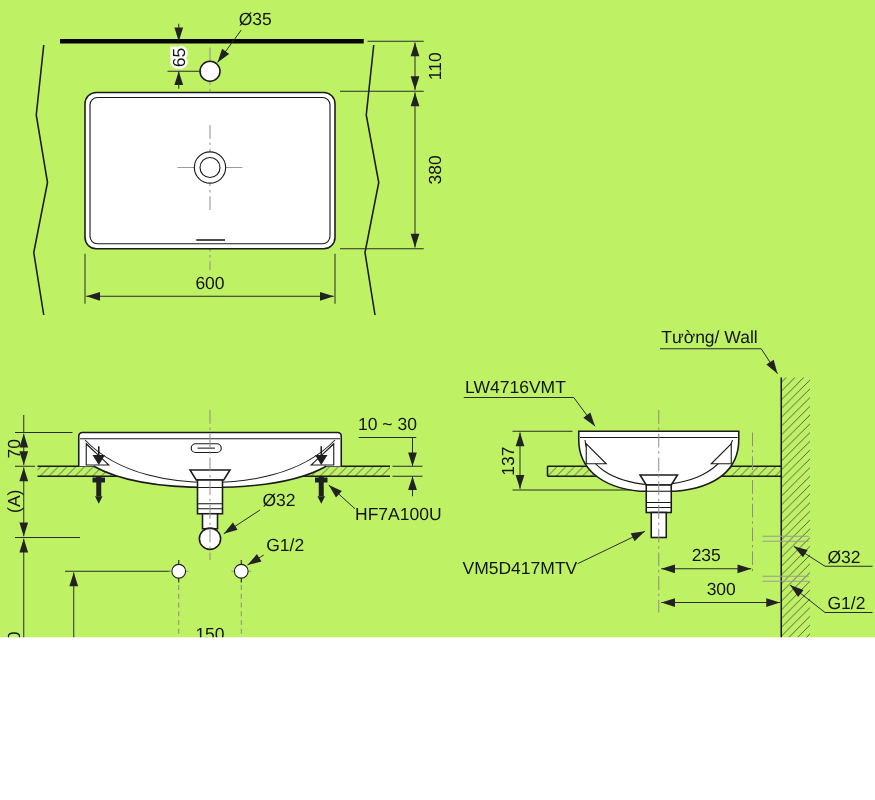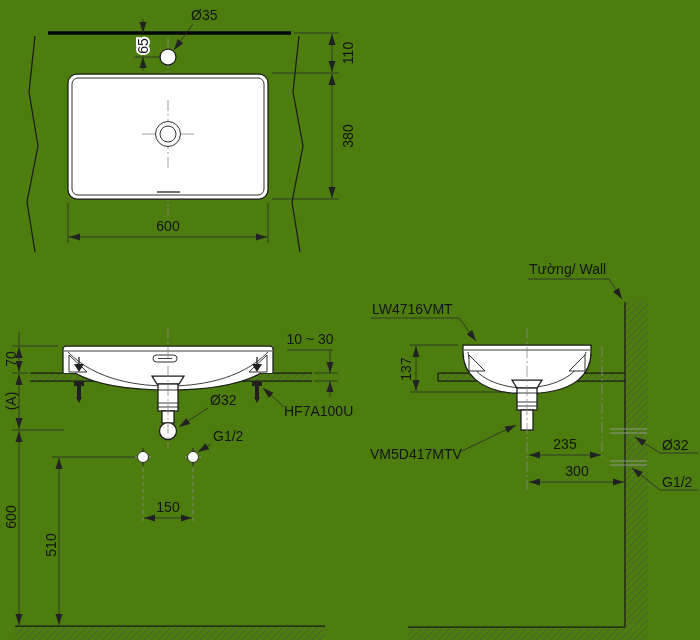--- a/index.html
+++ b/index.html
@@ -1,16 +1,16 @@
 <!DOCTYPE html>
 <html><head>
 <meta charset="utf-8">
 <style>
   html,body{margin:0;padding:0;background:#ffffff;}
-  .stage{width:700px;height:640px;position:relative;background:#4d7c0f;overflow:hidden;}
+  .stage{width:700px;height:510px;position:relative;background:#bef264;overflow:hidden;}
   svg{display:block;}
   text{font-family:"Liberation Sans","DejaVu Sans",sans-serif;font-size:14px;fill:#141414;}
   .ln{stroke:#1b1b1b;stroke-width:1.25;fill:none;}
   .thin{stroke:#1b1b1b;stroke-width:0.85;fill:none;}
   .thick{stroke:#060606;stroke-width:3.6;fill:none;}
   .dim{stroke:#2b2b2b;stroke-width:0.8;fill:none;}
   .cl{stroke:#8c8c8c;stroke-width:0.8;fill:none;stroke-dasharray:11 3 2 3;}
   .dsh{stroke:#8c8c8c;stroke-width:0.8;fill:none;stroke-dasharray:4 3;}
   .gry{stroke:#9a9a9a;stroke-width:0.9;fill:none;}
   .wht{fill:#ffffff;stroke:#1b1b1b;stroke-width:1.25;}

